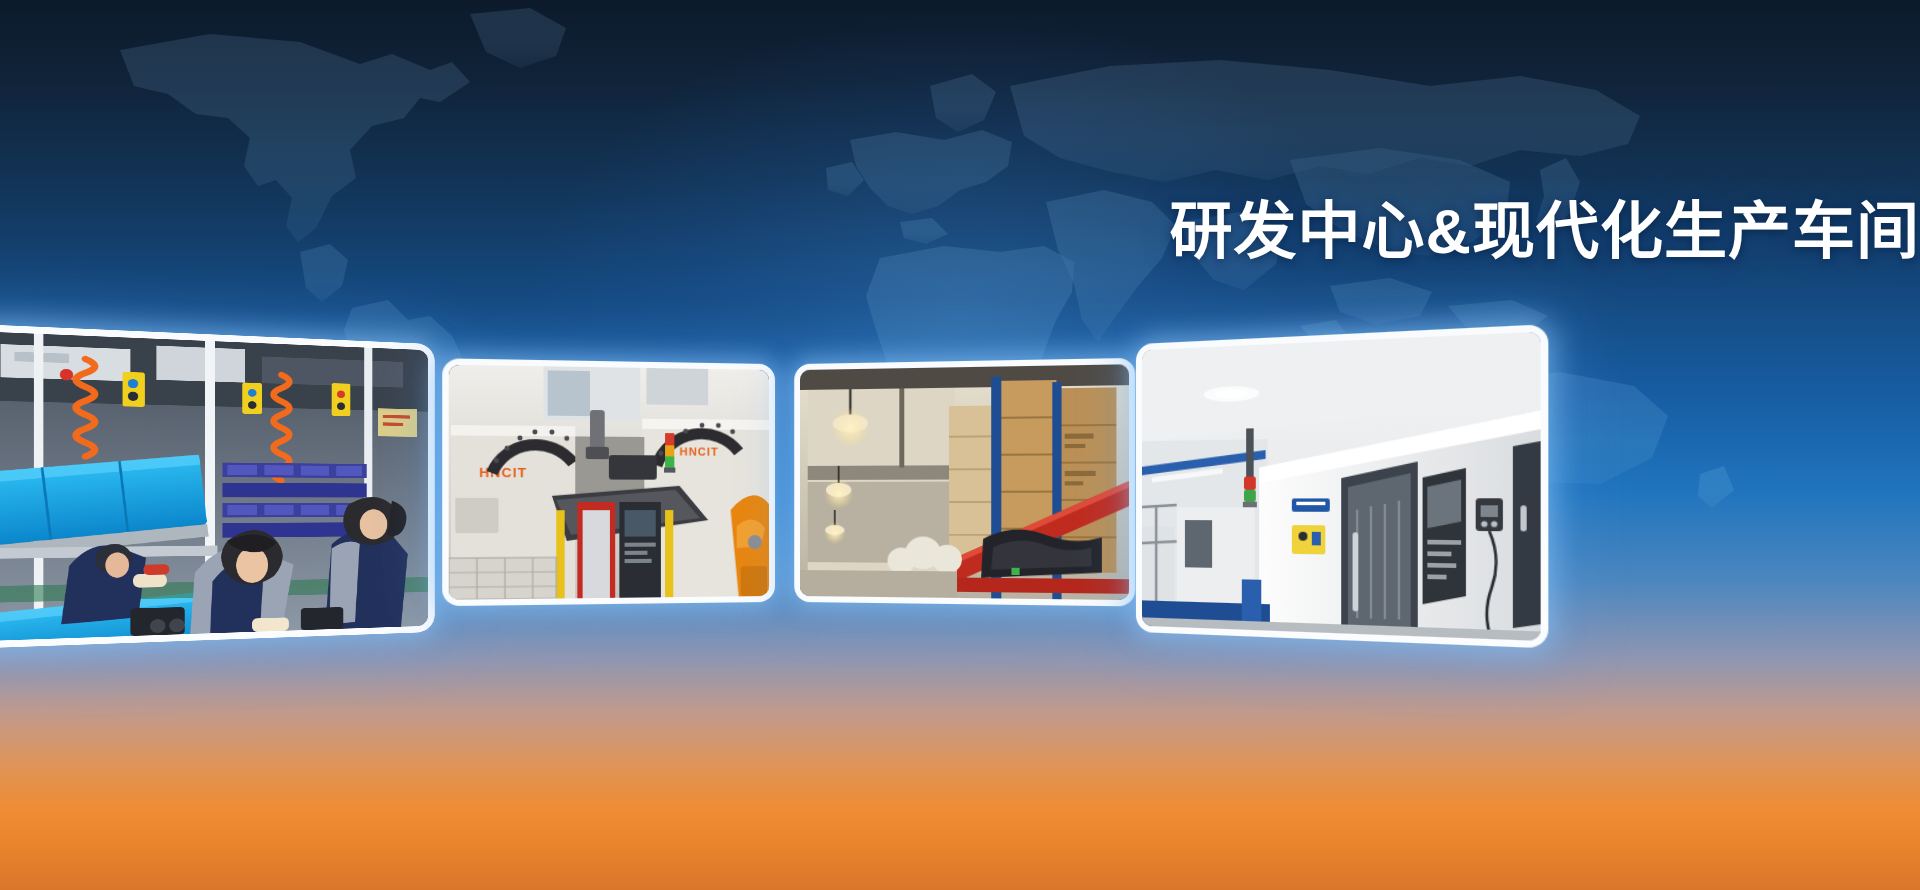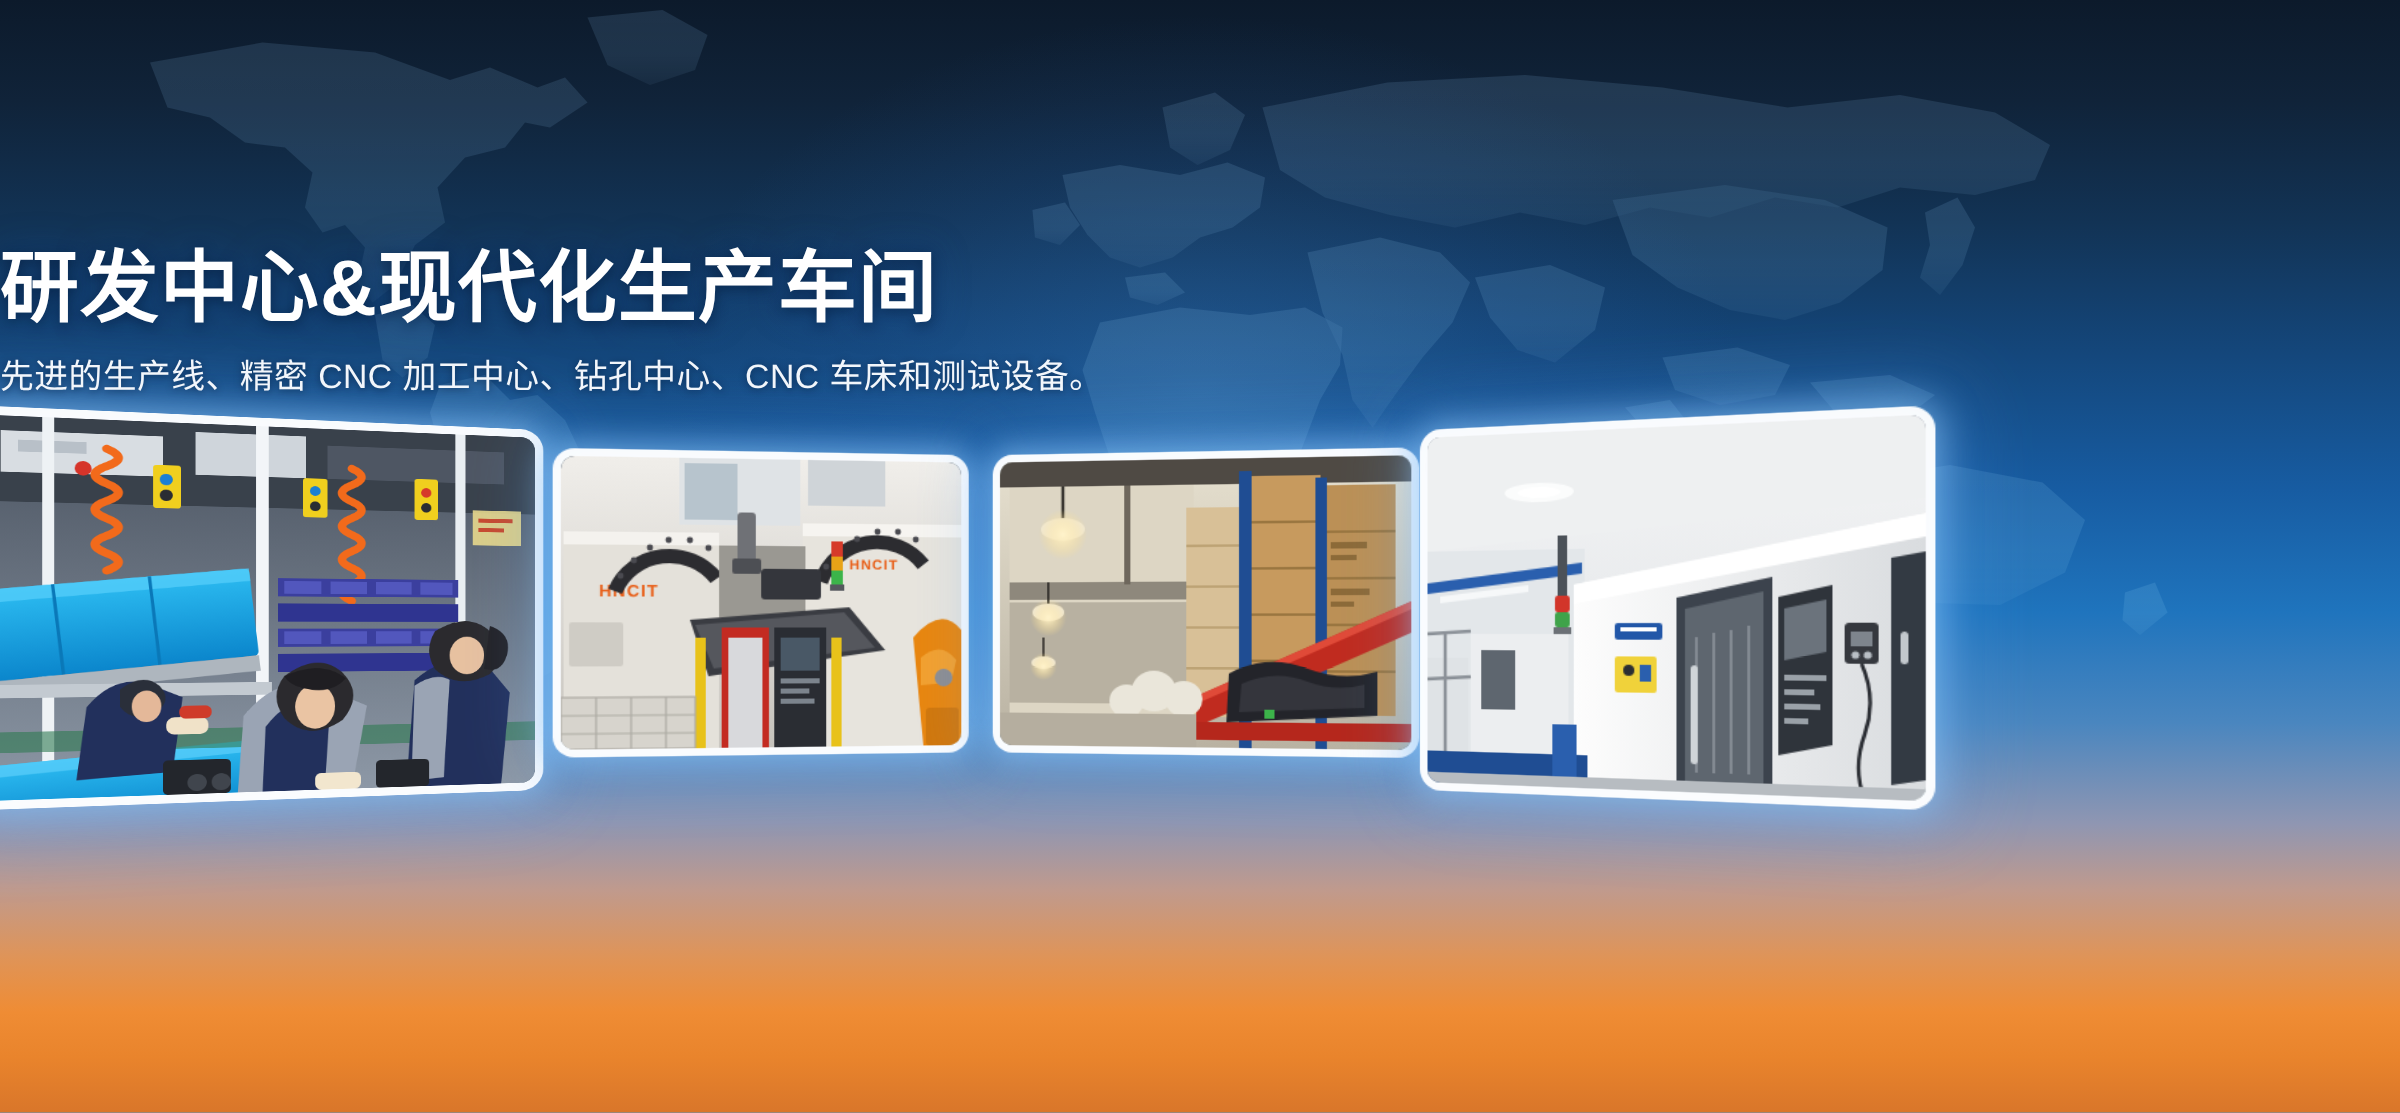--- a/index.html
+++ b/index.html
@@ -43,21 +43,21 @@
   .worldmap {
     position:absolute; left:0; top:-10px; width:1920px; height:560px;
     opacity:.30; pointer-events:none;
     mix-blend-mode:screen;
   }
   .worldmap svg { width:100%; height:100%; display:block; }
 
   
   .headings {
     position:absolute; left:0; right:0; top:196px;
-    text-align:left; z-index:6; pointer-events:none;
+    text-align:right; z-index:6; pointer-events:none;
   }
   .title {
     font-size:63px; line-height:1.12; font-weight:700; color:#ffffff;
     letter-spacing:1px;
     text-shadow:0 2px 10px rgba(0,20,50,.55), 0 0 30px rgba(20,70,140,.45);
   }
   .subtitle {
     margin-top:16px;
     font-size:27px; line-height:1.35; font-weight:400; color:#f2f6fb;
     letter-spacing:.4px;
@@ -160,21 +160,20 @@
         <path d="M1470 396 L1560 382 L1634 396 L1668 426 L1652 468 L1600 494
                  L1534 492 L1486 466 L1462 430 Z"></path>
 
         <path d="M1700 484 L1724 476 L1734 500 L1712 518 L1698 506 Z"></path>
       </g>
     </svg>
   </div>
 
   <div class="headings no-sel">
     <h1 class="title">研发中心&amp;现代化生产车间</h1>
-    <p class="subtitle">先进的生产线、精密 CNC 加工中心、钻孔中心、CNC 车床和测试设备。</p>
   </div>
 
   <div class="cards">
 
     <div class="card" id="card-1">
       <div class="photo">
         <svg viewBox="0 0 356 260" preserveAspectRatio="xMidYMid slice" aria-hidden="true">
           <defs>
             <linearGradient id="c1bg" x1="0" y1="0" x2="0" y2="1">
               <stop offset="0%" stop-color="#4a5360"></stop>

